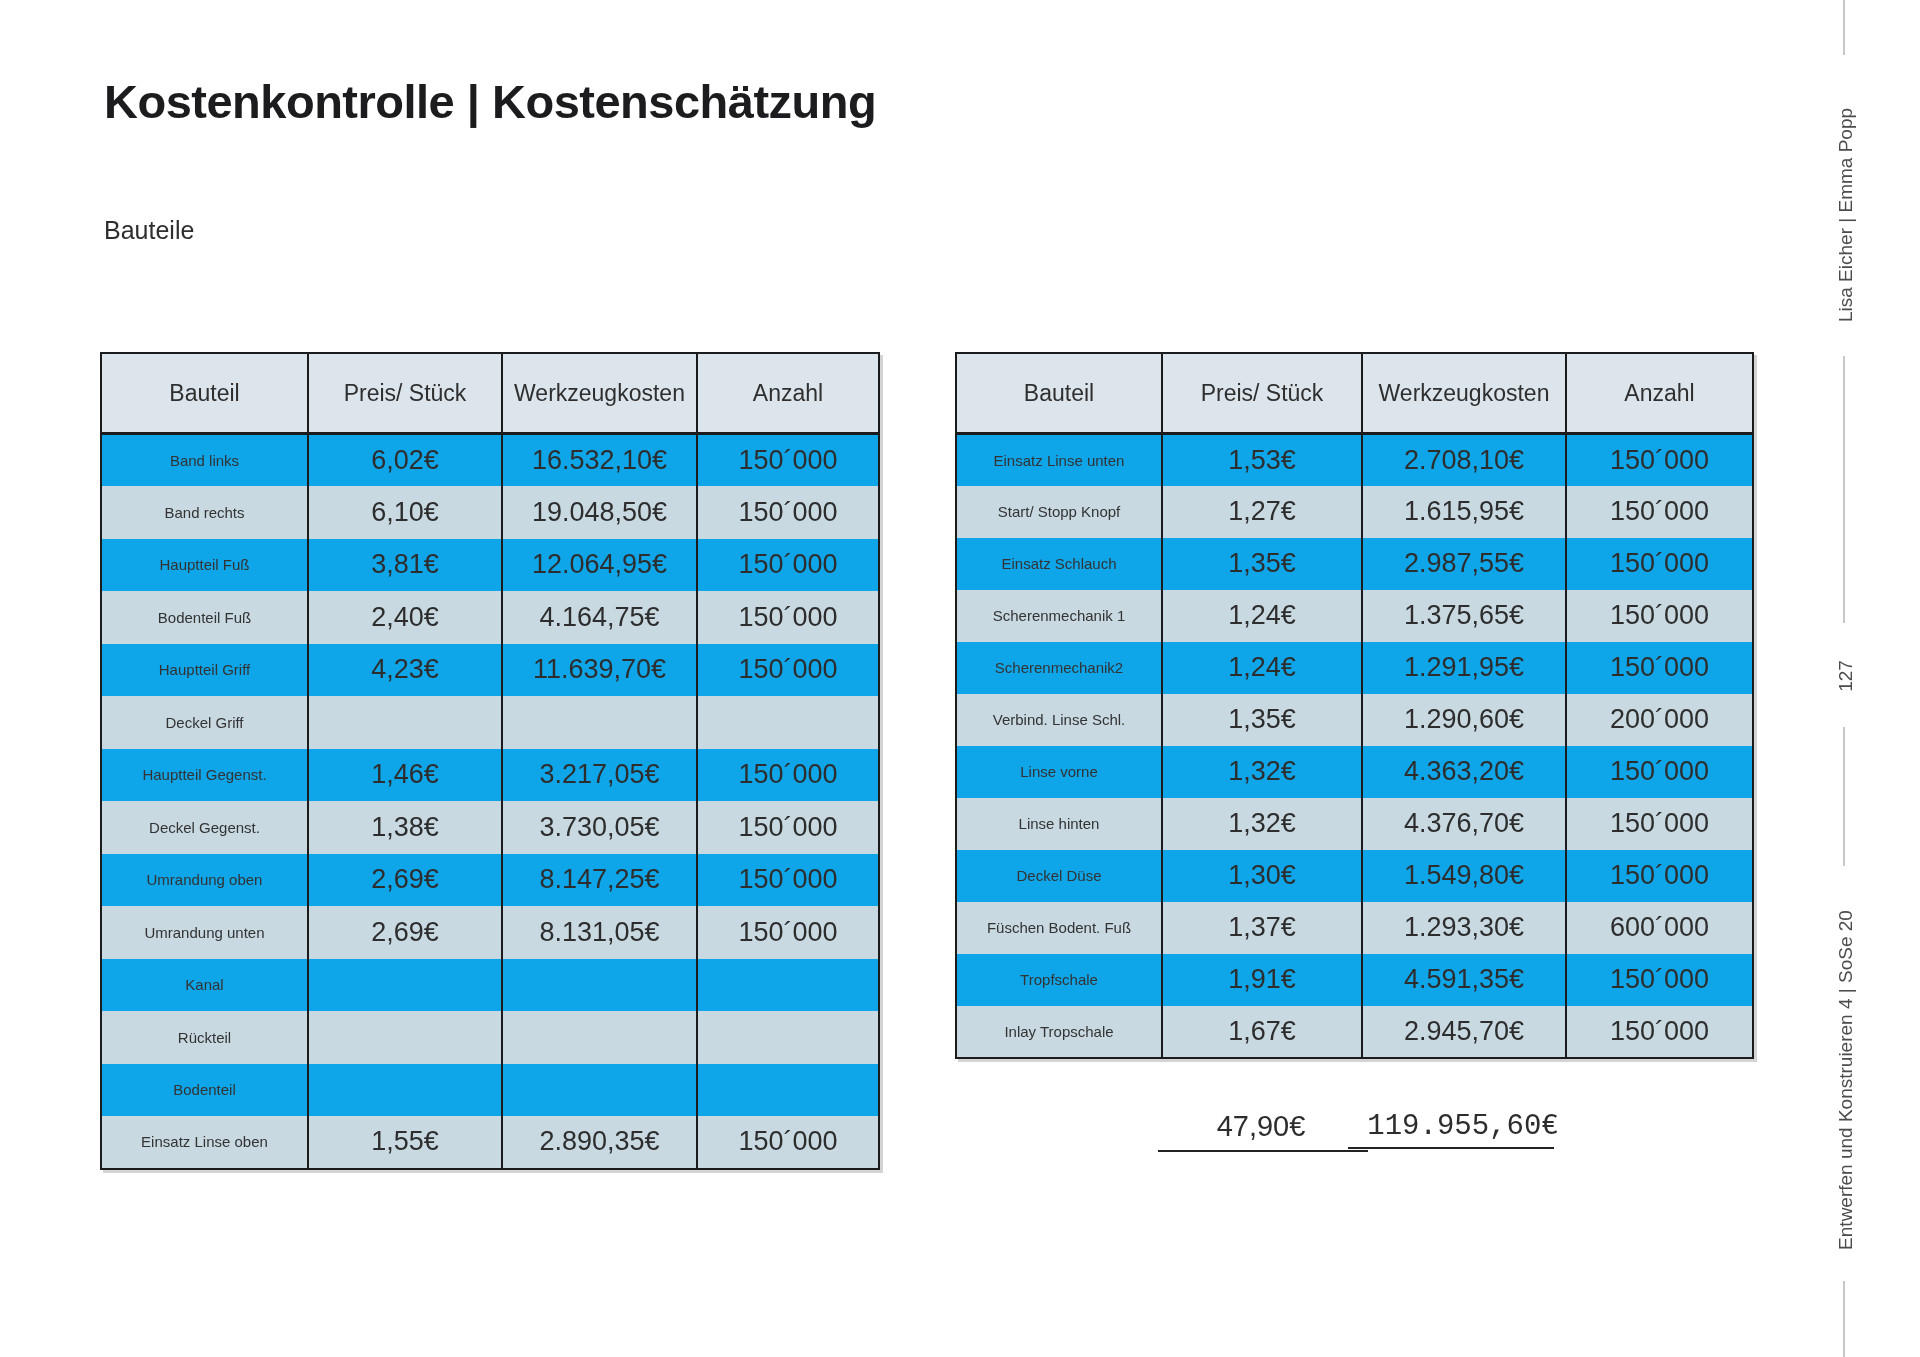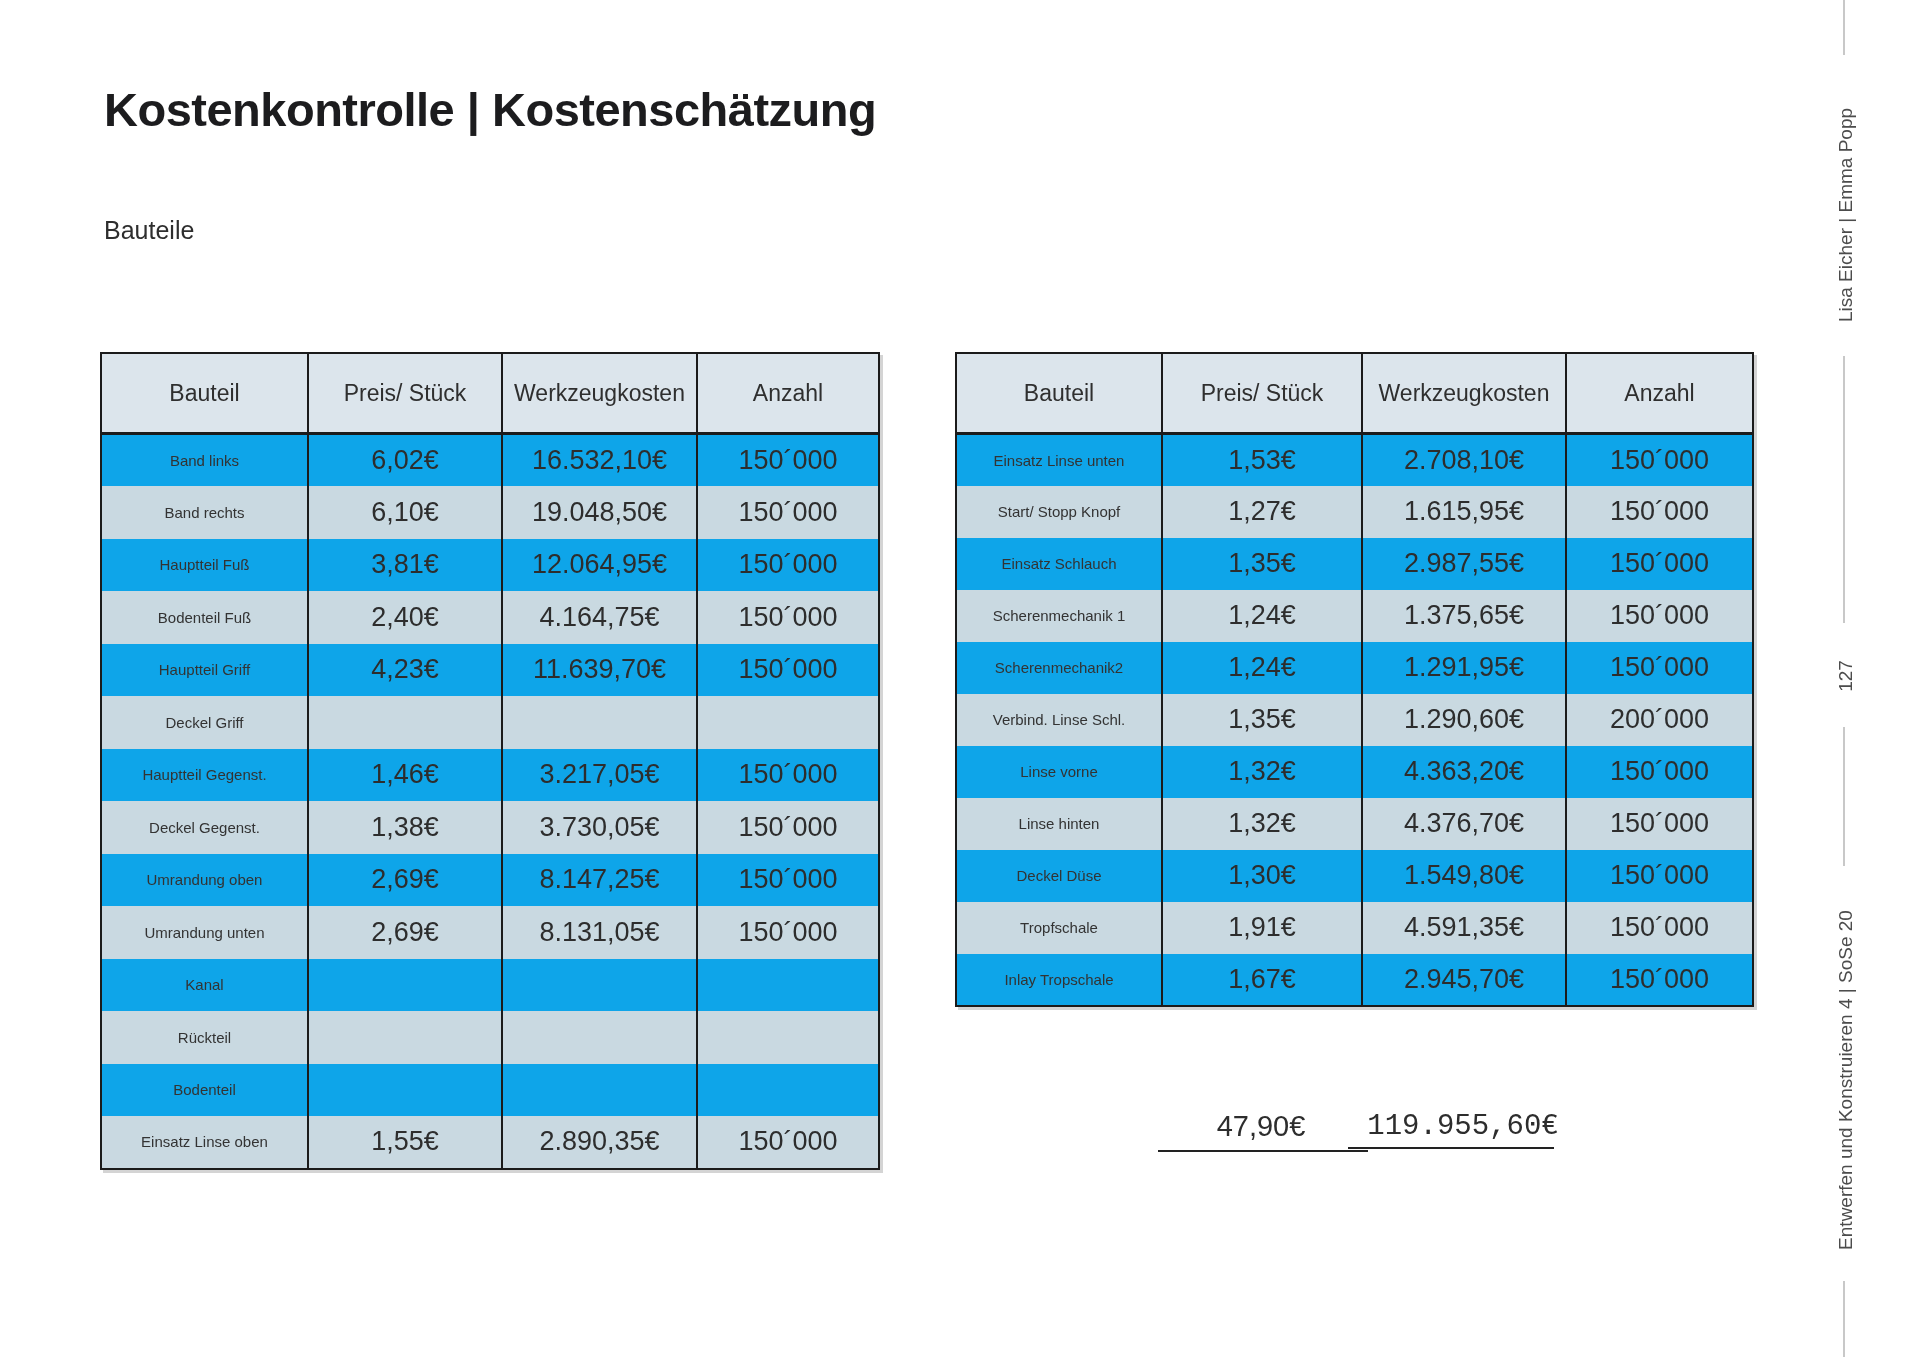--- a/index.html
+++ b/index.html
@@ -13,21 +13,21 @@
     --sideline:#c8c8c8;
   }
   html,body{margin:0;padding:0;}
   body{
     width:1920px;height:1357px;position:relative;overflow:hidden;
     background:#ffffff;
     font-family:"Liberation Sans", sans-serif;
     -webkit-font-smoothing:antialiased;
   }
   .page-title{
-    position:absolute;left:104px;top:82px;
+    position:absolute;left:104px;top:74px;
     font-size:47px;font-weight:700;color:var(--title);
     letter-spacing:-0.5px;white-space:nowrap;
   }
   .page-subtitle{
     position:absolute;left:104px;top:192px;
     font-size:25px;color:#2e2e2e;white-space:nowrap;margin-top:24px;
   }
   table.cost-table{
     position:absolute;border-collapse:collapse;table-layout:fixed;
     box-shadow:3px 3px 0 #d4d4d4;
@@ -251,20 +251,26 @@
         <td class="num-cell">4.376,70€</td>
         <td class="num-cell">150´000</td>
       </tr>
       <tr>
         <td class="label-cell">Deckel Düse</td>
         <td class="num-cell">1,30€</td>
         <td class="num-cell">1.549,80€</td>
         <td class="num-cell">150´000</td>
       </tr>
       <tr>
+        <td class="label-cell">Füschen Bodent. Fuß</td>
+        <td class="num-cell">1,37€</td>
+        <td class="num-cell">1.293,30€</td>
+        <td class="num-cell">600´000</td>
+      </tr>
+      <tr>
         <td class="label-cell">Tropfschale</td>
         <td class="num-cell">1,91€</td>
         <td class="num-cell">4.591,35€</td>
         <td class="num-cell">150´000</td>
       </tr>
       <tr>
         <td class="label-cell">Inlay Tropschale</td>
         <td class="num-cell">1,67€</td>
         <td class="num-cell">2.945,70€</td>
         <td class="num-cell">150´000</td>

